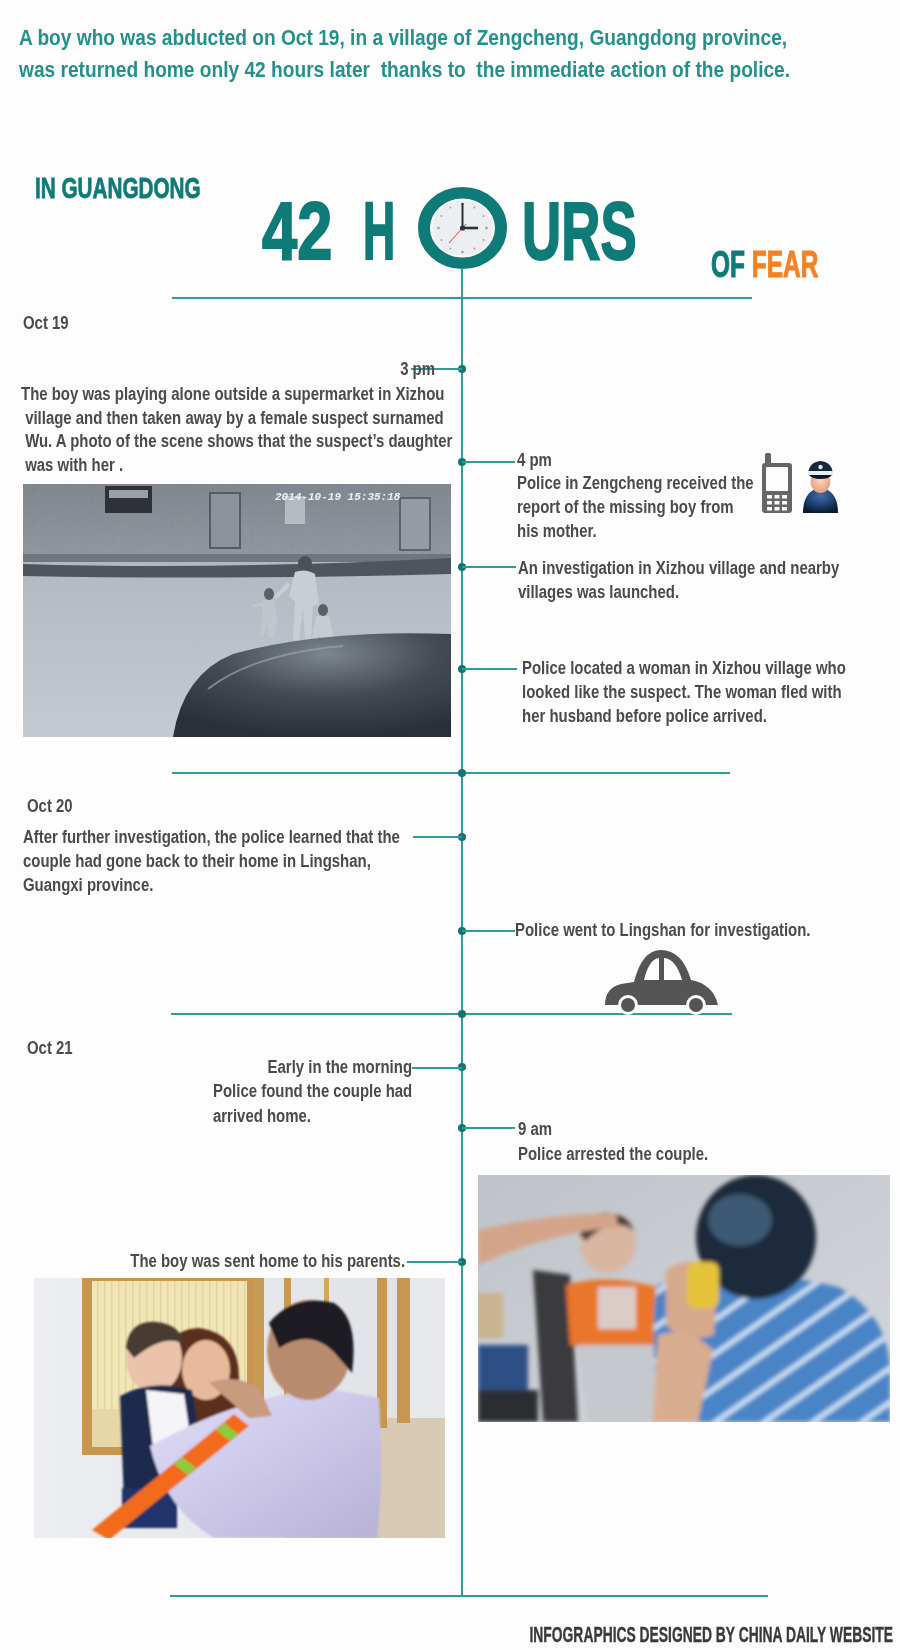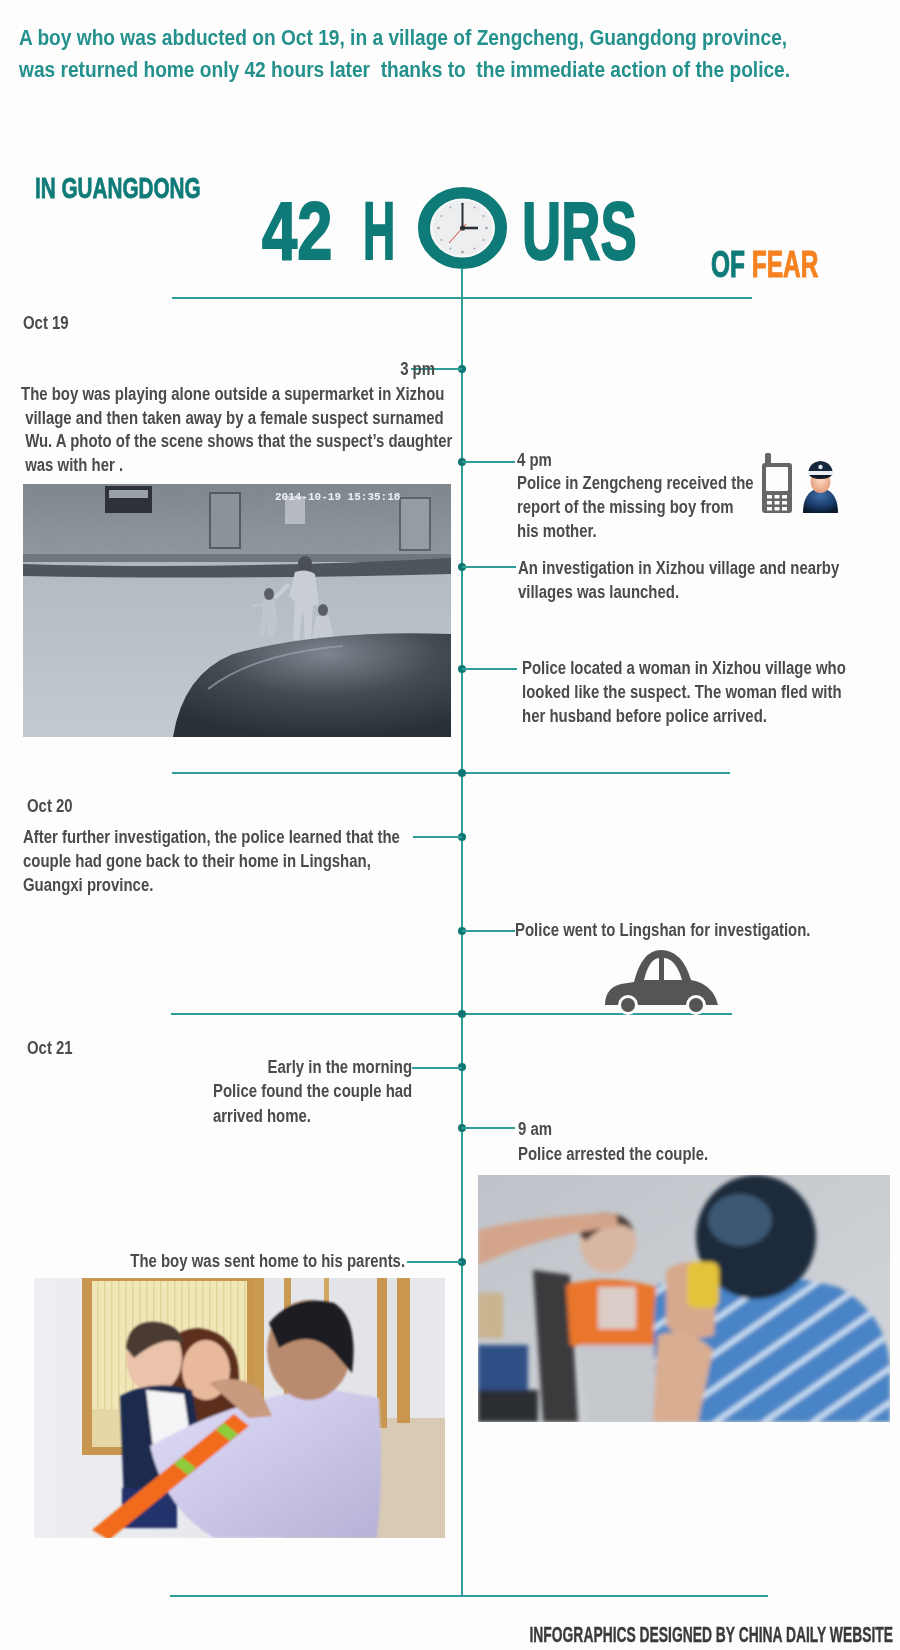--- a/index.html
+++ b/index.html
@@ -20,21 +20,21 @@
   .urs { left:522px; transform:scaleX(0.67); }
   .offear { left:711px; top:247px; font-size:36px; line-height:36px; transform:scaleX(0.68); -webkit-text-stroke:1px #0f7b78; }
   .offear .fear { color:#f58220; -webkit-text-stroke:1px #f58220; }
   .footer { position:absolute; right:7px; top:1624px; white-space:pre; font-family:"Liberation Sans", sans-serif;
             font-weight:bold; font-size:22px; line-height:22px; color:#3a3a3a; transform:scaleX(0.63);
             transform-origin:right top; -webkit-text-stroke:0.4px #3a3a3a; }
   .vline { position:absolute; left:461px; width:2px; top:268px; height:1327px; background:#2f9e9b; }
   .hline { position:absolute; height:2px; background:#2f9e9b; }
   .conn { position:absolute; height:2px; background:#2f9e9b; }
   .dot { position:absolute; left:458px; width:8px; height:8px; border-radius:50%; background:#0e7673; }
-  .abs { position:absolute; }
+  .abs { position:absolute;font-style:italic; }
   svg { display:block; }
 </style>
 </head>
 <body>
 
 <div class="canvas">
 
   <div class="intro">A boy who was abducted on Oct 19, in a village of Zengcheng, Guangdong province,
 was returned home only 42 hours later  thanks to  the immediate action of the police.</div>
 

